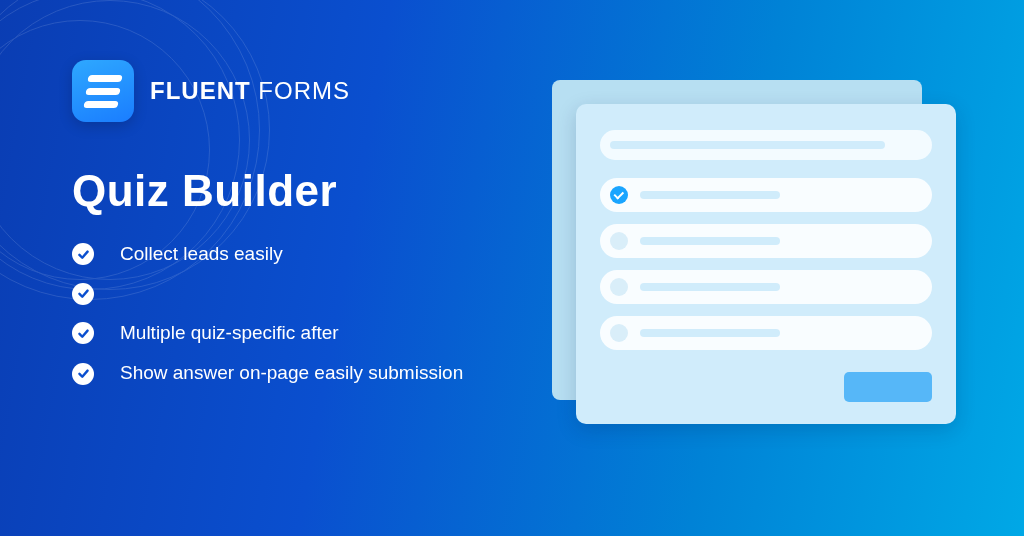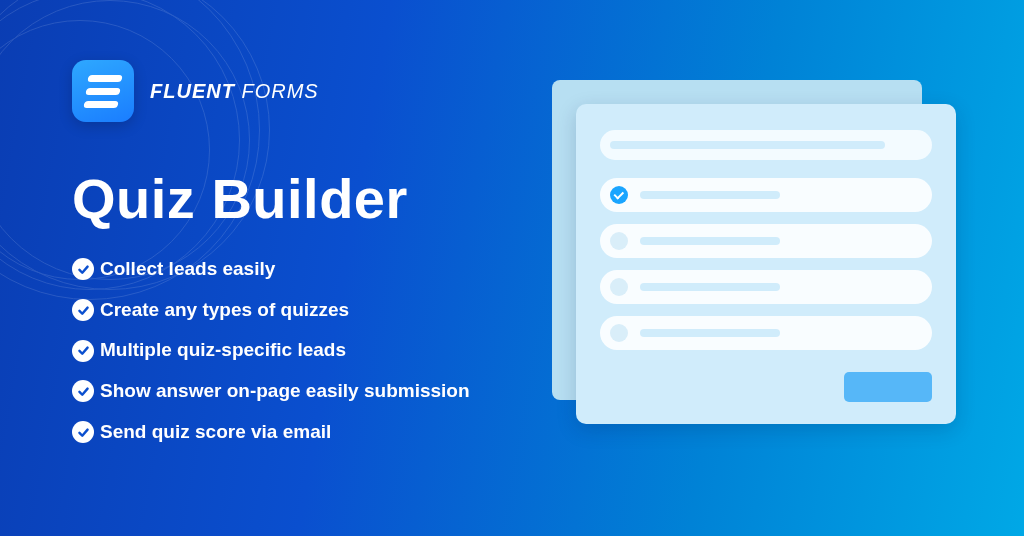--- a/index.html
+++ b/index.html
@@ -51,40 +51,39 @@
   }
   .brand-icon .bar {
     height: 7px;
     background: #fff;
     border-radius: 4px;
   }
   .brand-icon .bar.b1 { width: 34px; transform: skewX(-12deg) translateX(2px); }
   .brand-icon .bar.b2 { width: 34px; transform: skewX(-12deg); }
   .brand-icon .bar.b3 { width: 34px; transform: skewX(-12deg) translateX(-2px); }
   .brand-text {
-    font-size: 20px;
+    font-size: 24px;
     letter-spacing: 1px;
     font-weight: 300;
-    font-style: italic;
   }
   .brand-text .strong { font-weight: 700; }
   .heading {
-    font-size: 56px;
+    font-size: 44px;
     font-weight: 700;
     margin-bottom: 26px;
     letter-spacing: 0.5px;
     margin-top: 28px;
   }
   .features { list-style: none; }
   .features li {
     display: flex;
     align-items: center;
-    gap: 6px;
+    gap: 26px;
     font-size: 19px;
-    font-weight: 700;
+    font-weight: 400;
     margin-bottom: 16px;
     line-height: 1.3;
   }
   .check {
     width: 22px;
     height: 22px;
     background: #fff;
     border-radius: 50%;
     flex-shrink: 0;
     display: inline-flex;
@@ -221,45 +220,36 @@
             </svg>
           </span>
         <span>Collect leads easily</span>
       </li>
       <li>
         <span class="check">
             <svg viewBox="0 0 16 16">
               <path d="M3 8.5 L6.5 12 L13 4.5"></path>
             </svg>
           </span>
-        <span>Create any types of quizzes</span>
-      </li>
-      <li>
-        <span class="check">
-            <svg viewBox="0 0 16 16">
-              <path d="M3 8.5 L6.5 12 L13 4.5"></path>
-            </svg>
-          </span>
-        <span>Multiple quiz-specific leads</span>
+      </li>
+      <li>
+        <span class="check">
+            <svg viewBox="0 0 16 16">
+              <path d="M3 8.5 L6.5 12 L13 4.5"></path>
+            </svg>
+          </span>
+        <span>Multiple quiz-specific after</span>
       </li>
       <li>
         <span class="check">
             <svg viewBox="0 0 16 16">
               <path d="M3 8.5 L6.5 12 L13 4.5"></path>
             </svg>
           </span>
         <span>Show answer on-page easily submission</span>
-      </li>
-      <li>
-        <span class="check">
-            <svg viewBox="0 0 16 16">
-              <path d="M3 8.5 L6.5 12 L13 4.5"></path>
-            </svg>
-          </span>
-        <span>Send quiz score via email</span>
       </li>
     </ul>
   </div>
 
   <div class="illus">
     <div class="card-back"></div>
     <div class="card-front">
       <div class="field title-field">
         <div class="stub"></div>
       </div>

